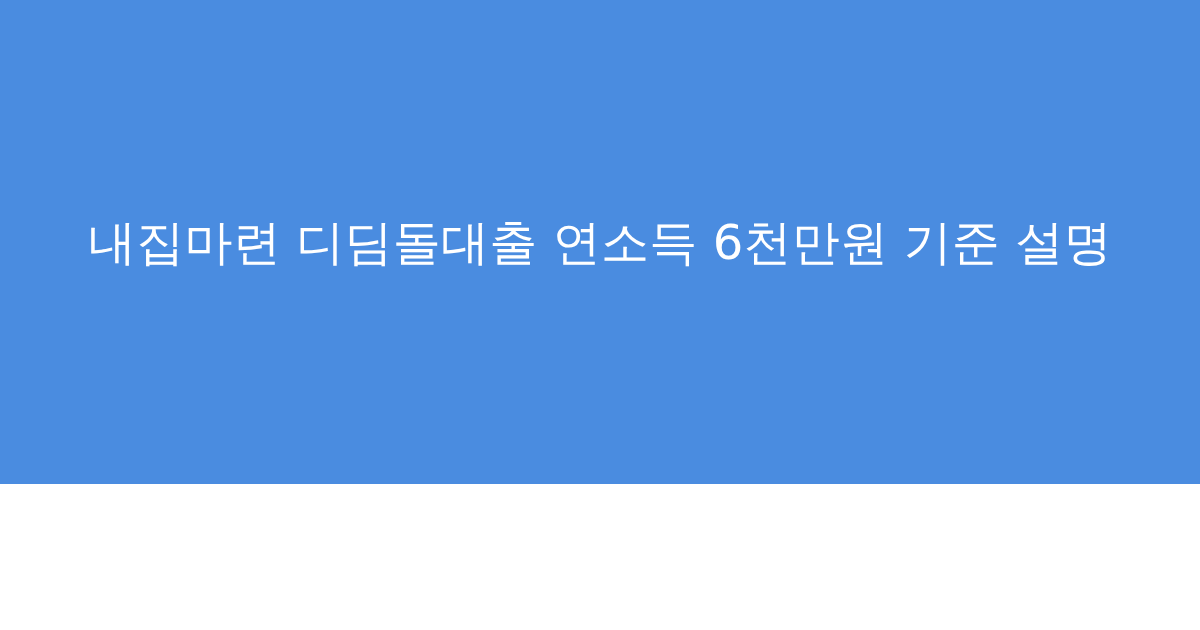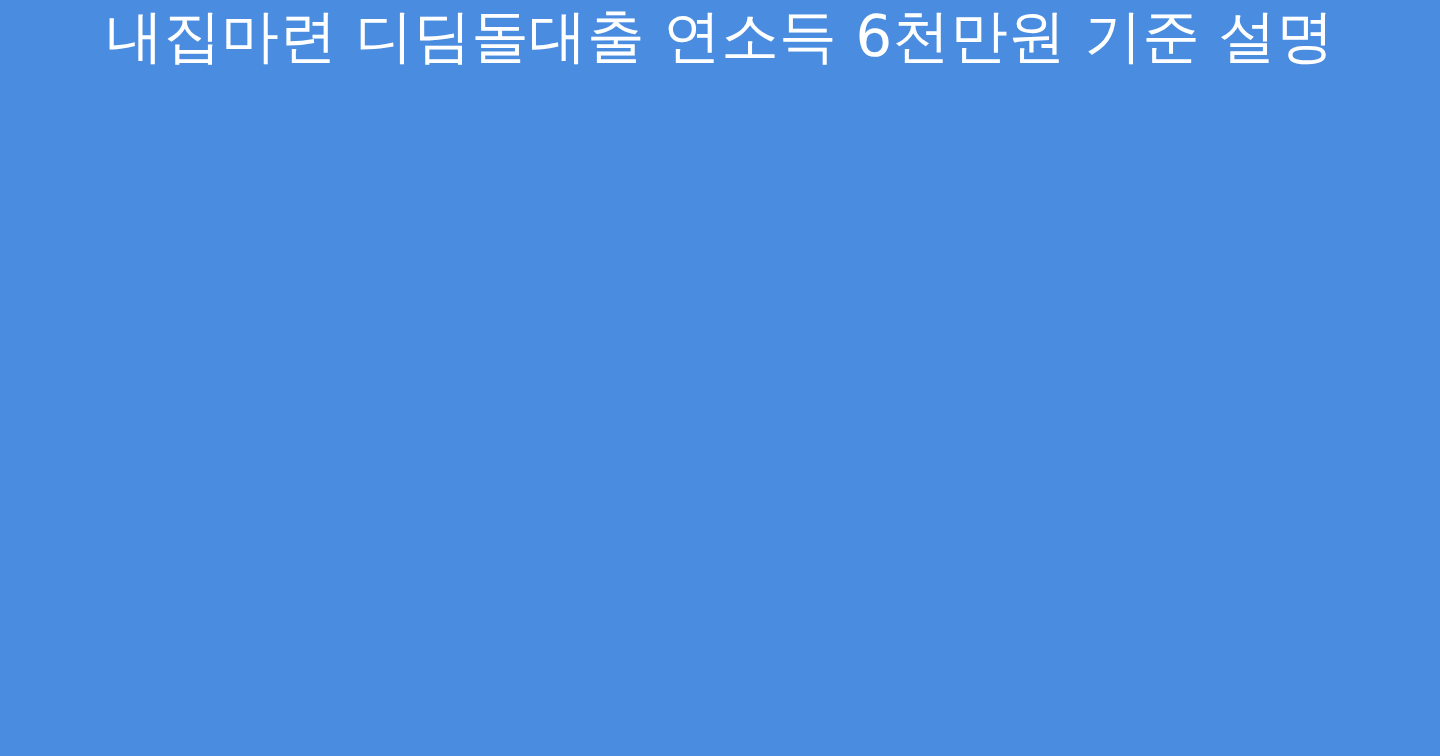--- a/index.html
+++ b/index.html
@@ -13,28 +13,29 @@
     height: 630px;
     overflow: hidden;
     font-family: "DejaVu Sans", "Liberation Sans", sans-serif;
   }
 
   
   .og-card {
     position: relative;
     box-sizing: border-box;
     width: 1200px;
-    height: 630px;
+    height: 484px;
     background-color: #4a8ce0;
 
     
     display: flex;
+    align-items: center;
     justify-content: center;
 
-    padding: 1px 60px;
+    padding: 16px 60px;
     overflow: hidden;
   }
 
   
   .og-headline {
     margin: 0;
     color: #ffffff;
     font-family: "DejaVu Sans", "Liberation Sans", sans-serif;
     font-size: 48px;
     font-weight: 400;

